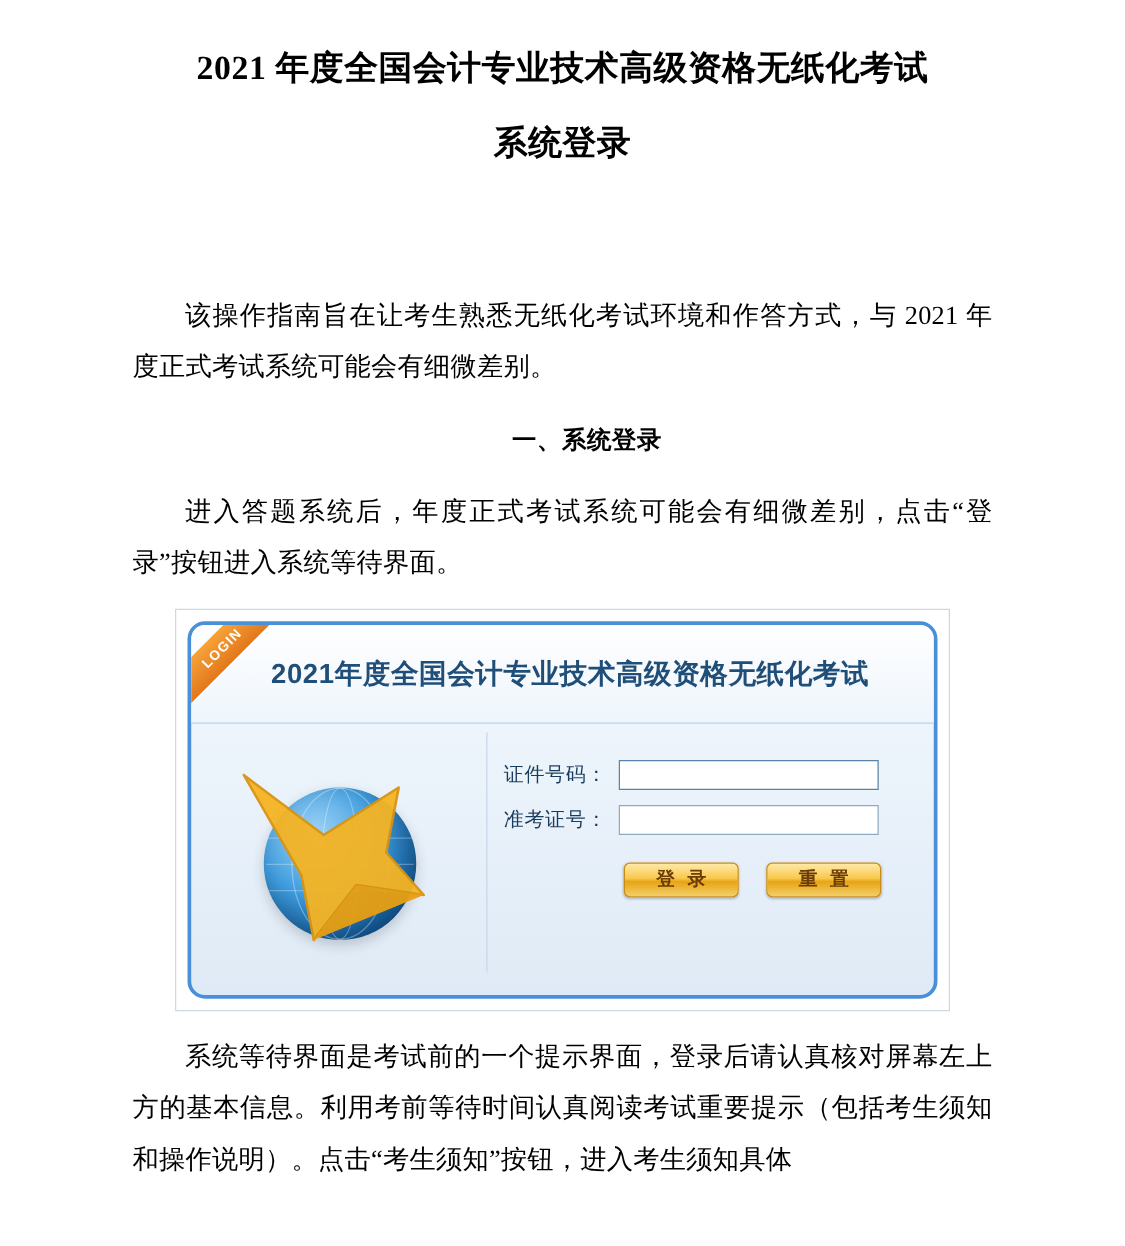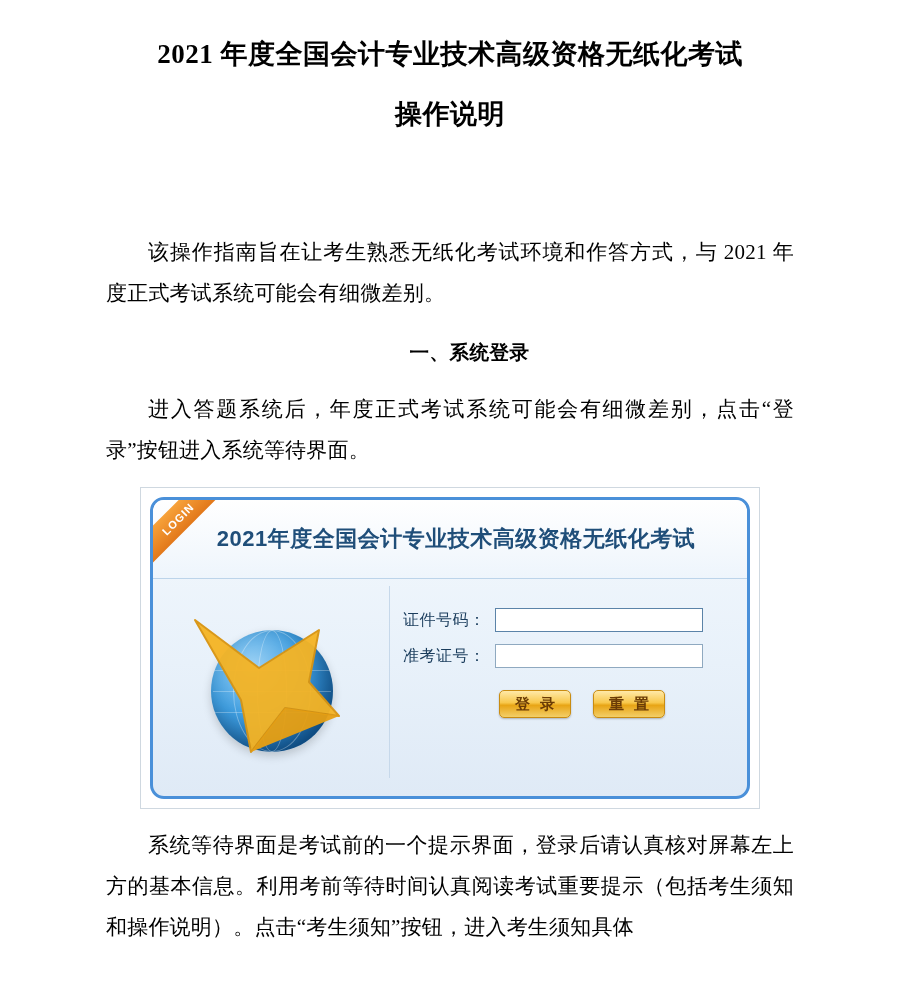--- a/index.html
+++ b/index.html
@@ -207,21 +207,21 @@
   .form-input.focused {
     border-color: #5b83a8;
   }
   .btn-row {
     margin-top: 22px;
     margin-left: 96px;
     display: flex;
     gap: 22px;
   }
   .gold-btn {
-    width: 72px;
+    width: 92px;
     height: 28px;
     border-radius: 5px;
     border: 1px solid #c98c12;
     background: linear-gradient(180deg,#ffe9a8 0%, #f8c84c 45%, #e8a415 55%, #f3cf68 100%);
     color: #6b3c06;
     font-family: "Liberation Sans", sans-serif;
     font-weight: bold;
     font-size: 15px;
     letter-spacing: 3px;
     text-align: center;
@@ -235,21 +235,21 @@
     margin-top: 22px;
   }
 </style>
 </head>
 <body>
 
 <div class="page">
 
   <h1 class="doc-title">
     <span>2021 年度全国会计专业技术高级资格无纸化考试</span>
-    <span class="line2">操作说明</span>
+    <span class="line2">系统登录</span>
   </h1>
 
   <div class="spacer-1"></div>
 
   <p class="body-text indent">该操作指南旨在让考生熟悉无纸化考试环境和作答方式，与 2021 年度正式考试系统可能会有细微差别。</p>
 
   <h2 class="section">一、系统登录</h2>
 
   <p class="body-text indent">进入答题系统后，年度正式考试系统可能会有细微差别，点击“登录”按钮进入系统等待界面。</p>
 

